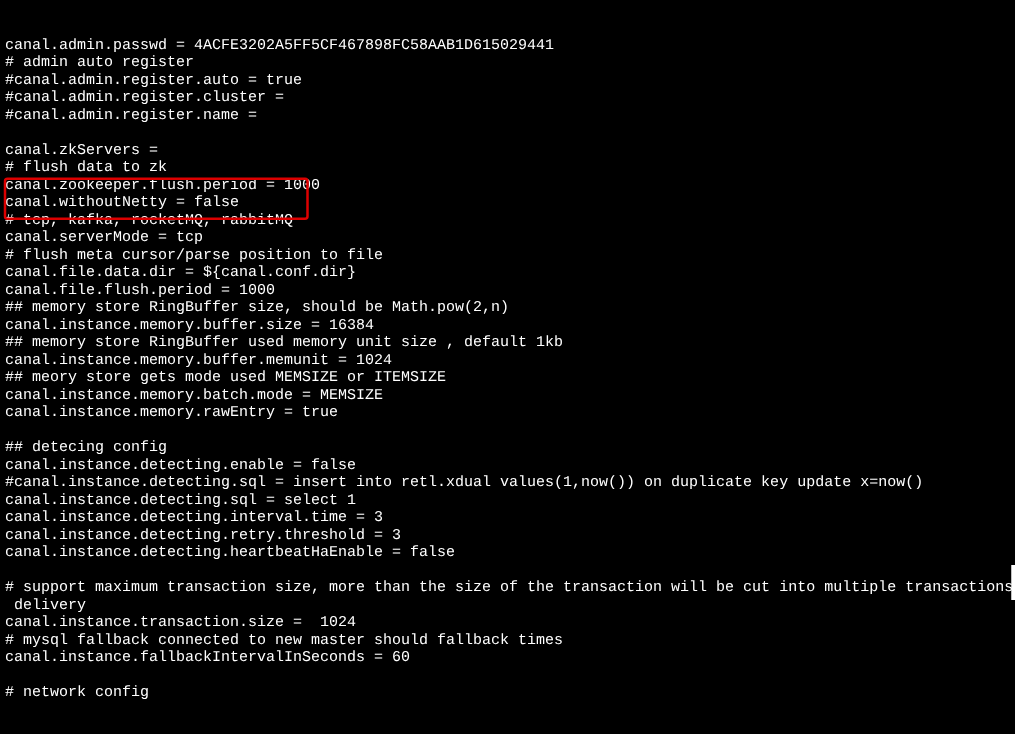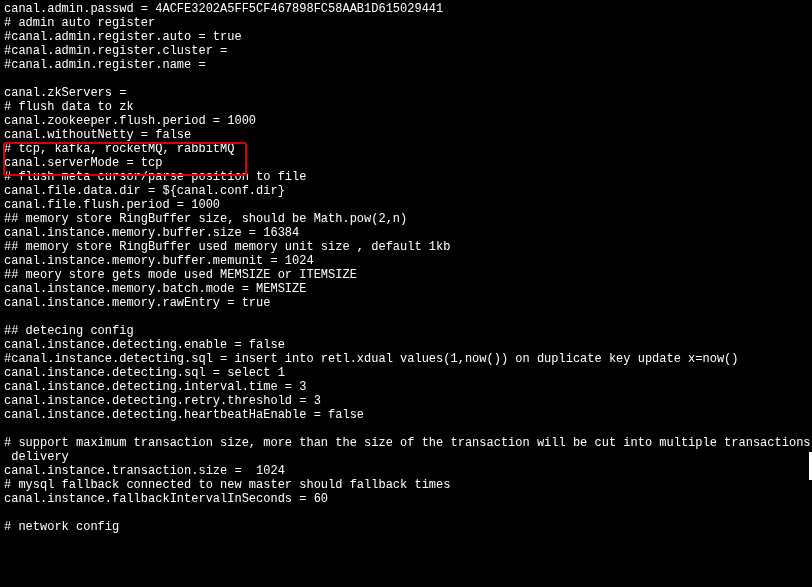--- a/index.html
+++ b/index.html
@@ -12,20 +12,21 @@
     line-height: 14px;
     width: 812px;
     height: 587px;
     overflow: hidden;
     position: relative;
   }
   .terminal {
     padding: 2px 4px 0 4px;
     white-space: pre;
     position: relative;
+    margin-top: 27px;
   }
   .line {
     display: block;
     height: 14px;
   }
   
   .hl-rect {
     position: absolute;
     border: 2px solid #d00;
     border-radius: 3px;

